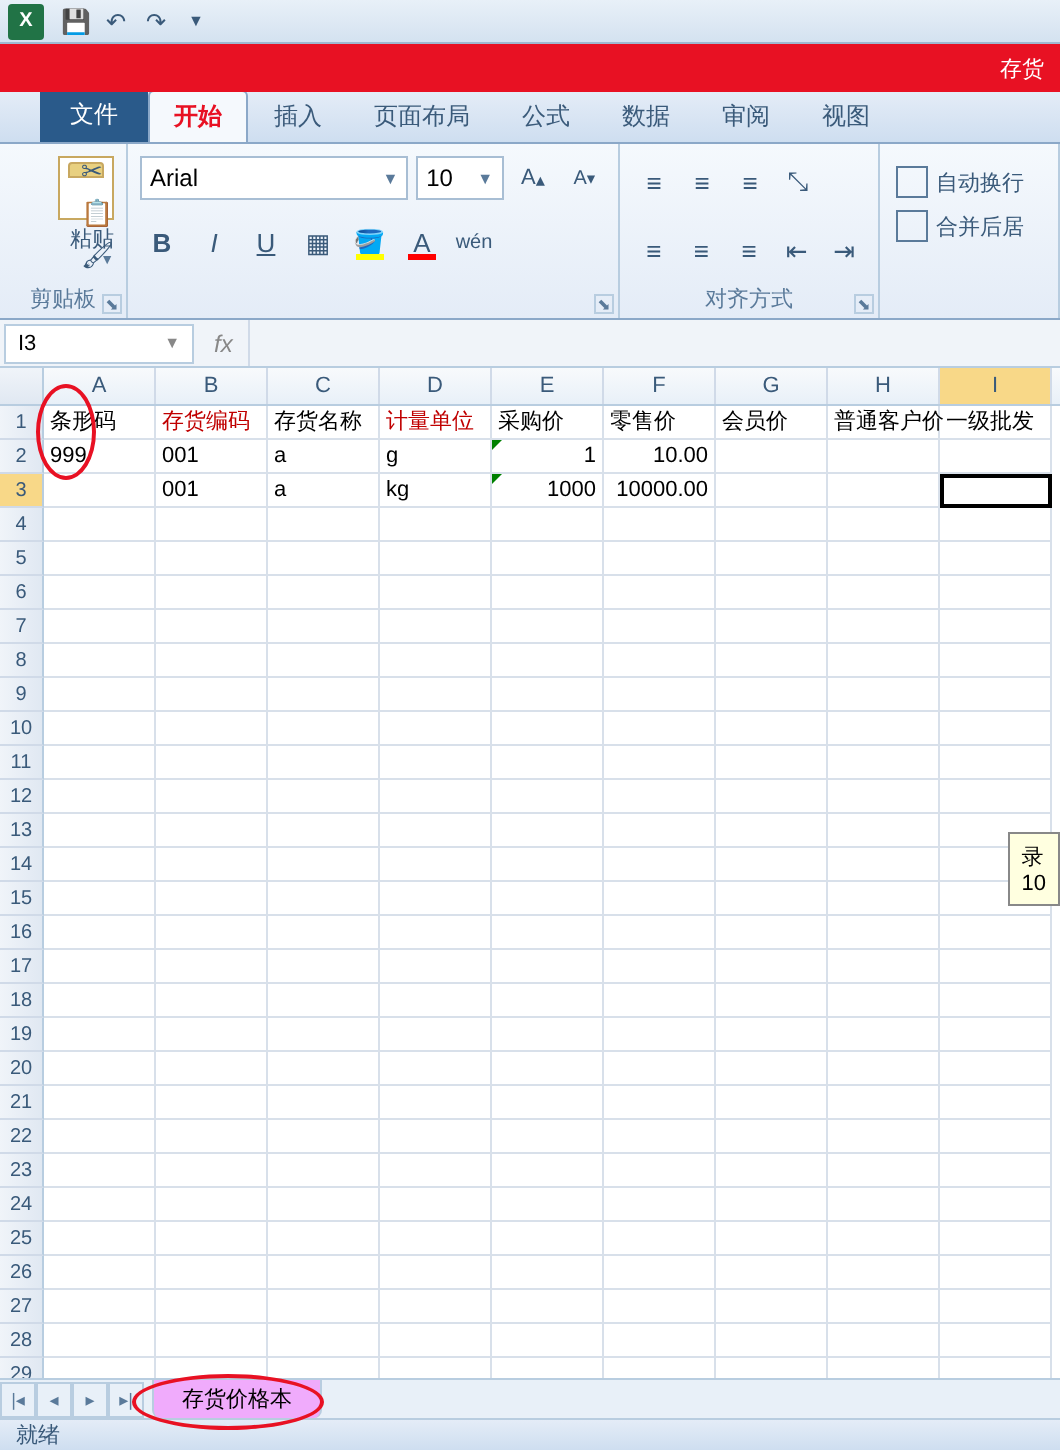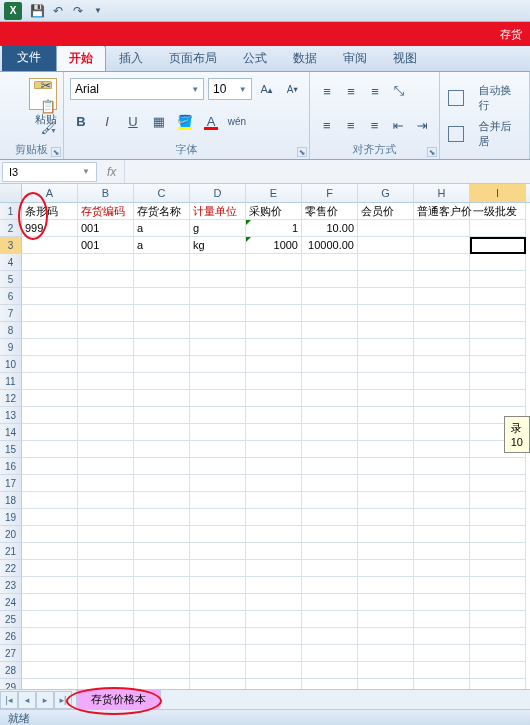--- a/index.html
+++ b/index.html
@@ -4,40 +4,40 @@
 <style>
 *{box-sizing:border-box;margin:0;padding:0;font-family:"Microsoft YaHei",Arial,sans-serif}
 body{width:530px;height:725px;overflow:hidden;background:#fff;font-size:12px;position:relative}
 .qat{height:22px;background:linear-gradient(#e8f0f8,#d4e2f0);border-bottom:1px solid #a0b8d0;display:flex;align-items:center;padding:0 4px}
 .qat .xl{width:18px;height:18px;background:#217346;border-radius:2px;margin-right:6px;display:flex;align-items:center;justify-content:center;color:#fff;font-size:10px;font-weight:bold}
 .qat .qbtn{width:20px;height:18px;display:flex;align-items:center;justify-content:center;color:#3a5a7a;cursor:pointer}
 .titlebar{height:24px;background:#e81123;display:flex;align-items:center;justify-content:center;color:#fff;font-size:11px;position:relative}
 .titlebar span{position:absolute;right:8px}
 .tabs{height:26px;background:linear-gradient(#e4ecf7,#cedef0);display:flex;align-items:flex-end;border-bottom:1px solid #8ba8c8}
 .tab{padding:4px 12px;font-size:12px;color:#3a5a7a;cursor:pointer;border:1px solid transparent;border-bottom:none}
-.tab.file{background:#2a5a8a;color:#fff;border-radius:0;margin-left:2px;padding:5px 14px}
+.tab.file{background:#2a5a8a;color:#fff;border-radius:0;margin-left:20px;padding:5px 14px}
 .tab.active{background:#f5f9fd;border-color:#8ba8c8;border-top-left-radius:3px;border-top-right-radius:3px;color:#e81123;font-weight:700}
 .ribbon{height:88px;background:linear-gradient(#f5f9fd,#e4ecf7);border-bottom:1px solid #8ba8c8;display:flex}
 .rgroup{border-right:1px solid #b8cde0;display:flex;flex-direction:column;padding:2px 6px;position:relative}
 .rgroup .glabel{position:absolute;bottom:2px;left:0;right:0;text-align:center;font-size:11px;color:#5a7a9a}
 .rgroup .gdrop{position:absolute;bottom:2px;right:2px;font-size:8px;color:#5a7a9a;border:1px solid #b8cde0;width:10px;height:10px;display:flex;align-items:center;justify-content:center}
 .clip{width:64px}
 .clip .paste{display:flex;flex-direction:column;align-items:flex-end;padding-top:4px}
 .clip .paste .picn{width:28px;height:32px;border:1px solid #c8a860;background:#fff;position:relative}
 .clip .paste .picn:before{content:"";position:absolute;top:2px;left:4px;right:4px;height:6px;background:#e8d080;border:1px solid #c8a860;border-radius:2px 2px 0 0}
 .clip .side{position:absolute;right:6px;top:6px;display:flex;flex-direction:column;gap:6px;font-size:13px;color:#3a5a7a}
 .font{flex:1;min-width:200px}
 .fontrow{display:flex;gap:4px;align-items:center;margin-bottom:6px;margin-top:4px}
 .combo{border:1px solid #a8bed4;background:#fff;height:22px;display:flex;align-items:center;padding:0 4px;font-size:12px}
 .combo .cdrop{margin-left:auto;font-size:8px;color:#5a7a9a;padding-left:6px}
 .fbtn{width:22px;height:22px;display:flex;align-items:center;justify-content:center;color:#3a5a7a;font-size:13px;cursor:pointer;border:1px solid transparent}
 .align{width:130px}
 .alrow{display:flex;gap:2px;margin-top:6px;margin-bottom:6px}
 .wrap{width:90px;padding-top:8px}
-.wrap .witem{display:flex;align-items:center;gap:15px;font-size:11px;color:#3a5a7a;padding:3px 2px;cursor:pointer}
+.wrap .witem{display:flex;align-items:center;gap:4px;font-size:11px;color:#3a5a7a;padding:3px 2px;cursor:pointer}
 .wrap .witem .wicn{width:16px;height:16px;border:1px solid #5a7a9a}
 .namebox{height:24px;border-bottom:1px solid #b8cde0;display:flex;align-items:center;background:#f0f4f9}
 .namebox .nb{width:95px;border:1px solid #b8cde0;background:#fff;height:20px;margin:0 2px;padding:0 6px;display:flex;align-items:center;font-size:11px}
 .namebox .fx{font-style:italic;color:#888;padding:0 8px;font-size:12px}
 .grid{position:relative;overflow:hidden}
 .colhdr{display:flex;height:19px;background:linear-gradient(#f8fafc,#e8f0f8);border-bottom:1px solid #b8cde0}
 .corner{width:22px;border-right:1px solid #b8cde0;background:linear-gradient(#f0f4f9,#e0e8f2)}
 .ch{width:56px;border-right:1px solid #d0dae8;text-align:center;font-size:11px;color:#3a5a7a;line-height:19px}
 .ch.sel{background:#f8d888}
 .rows{display:flex;flex-direction:column}
@@ -114,21 +114,20 @@
     </div>
     <div class="fontrow">
       <div class="fbtn" style="font-weight:bold">B</div>
       <div class="fbtn" style="font-style:italic">I</div>
       <div class="fbtn" style="text-decoration:underline">U</div>
       <div class="fbtn">▦</div>
       <div class="fbtn" style="position:relative">🪣<div style="position:absolute;bottom:1px;left:3px;right:3px;height:3px;background:#ffff00"></div></div>
       <div class="fbtn" style="position:relative">A<div style="position:absolute;bottom:1px;left:3px;right:3px;height:3px;background:#ff0000"></div></div>
       <div class="fbtn" style="font-size:10px">wén</div>
     </div>
-    <div class="glabel">字体</div>
     <div class="gdrop">⬊</div>
   </div>
 
   <div class="rgroup align">
     <div class="alrow">
       <div class="fbtn">≡</div>
       <div class="fbtn">≡</div>
       <div class="fbtn">≡</div>
       <div class="fbtn">⤡</div>
     </div>

